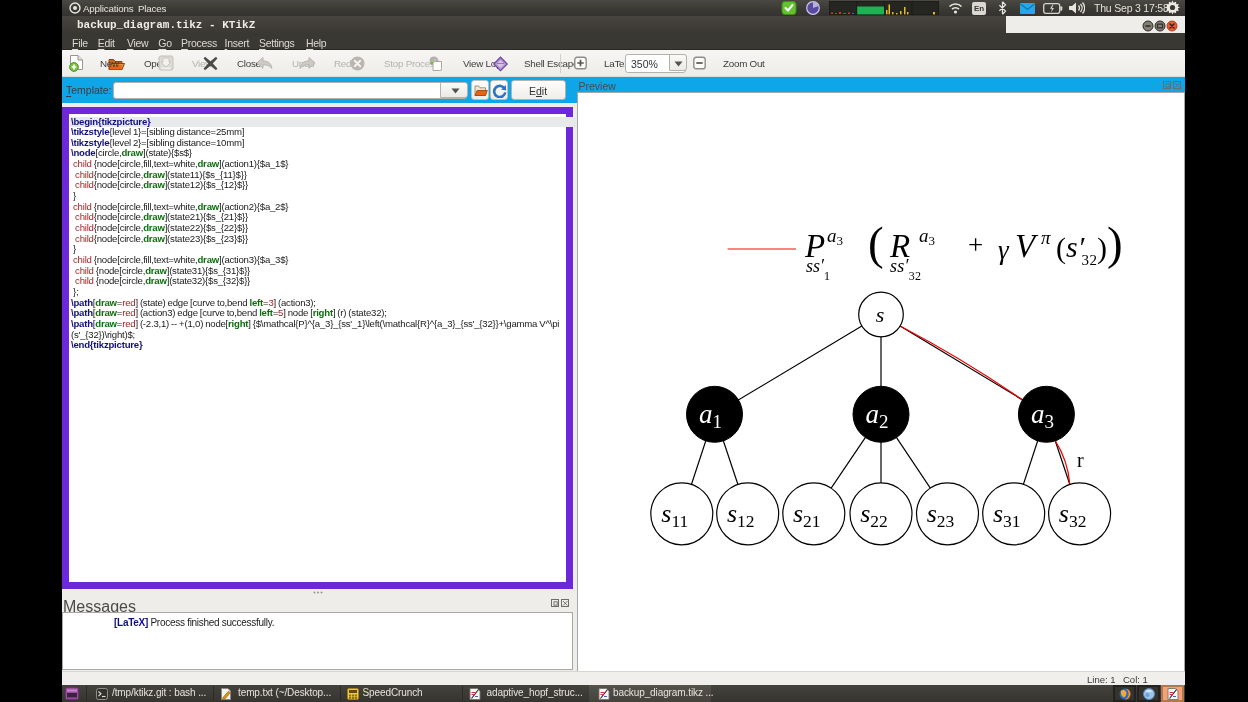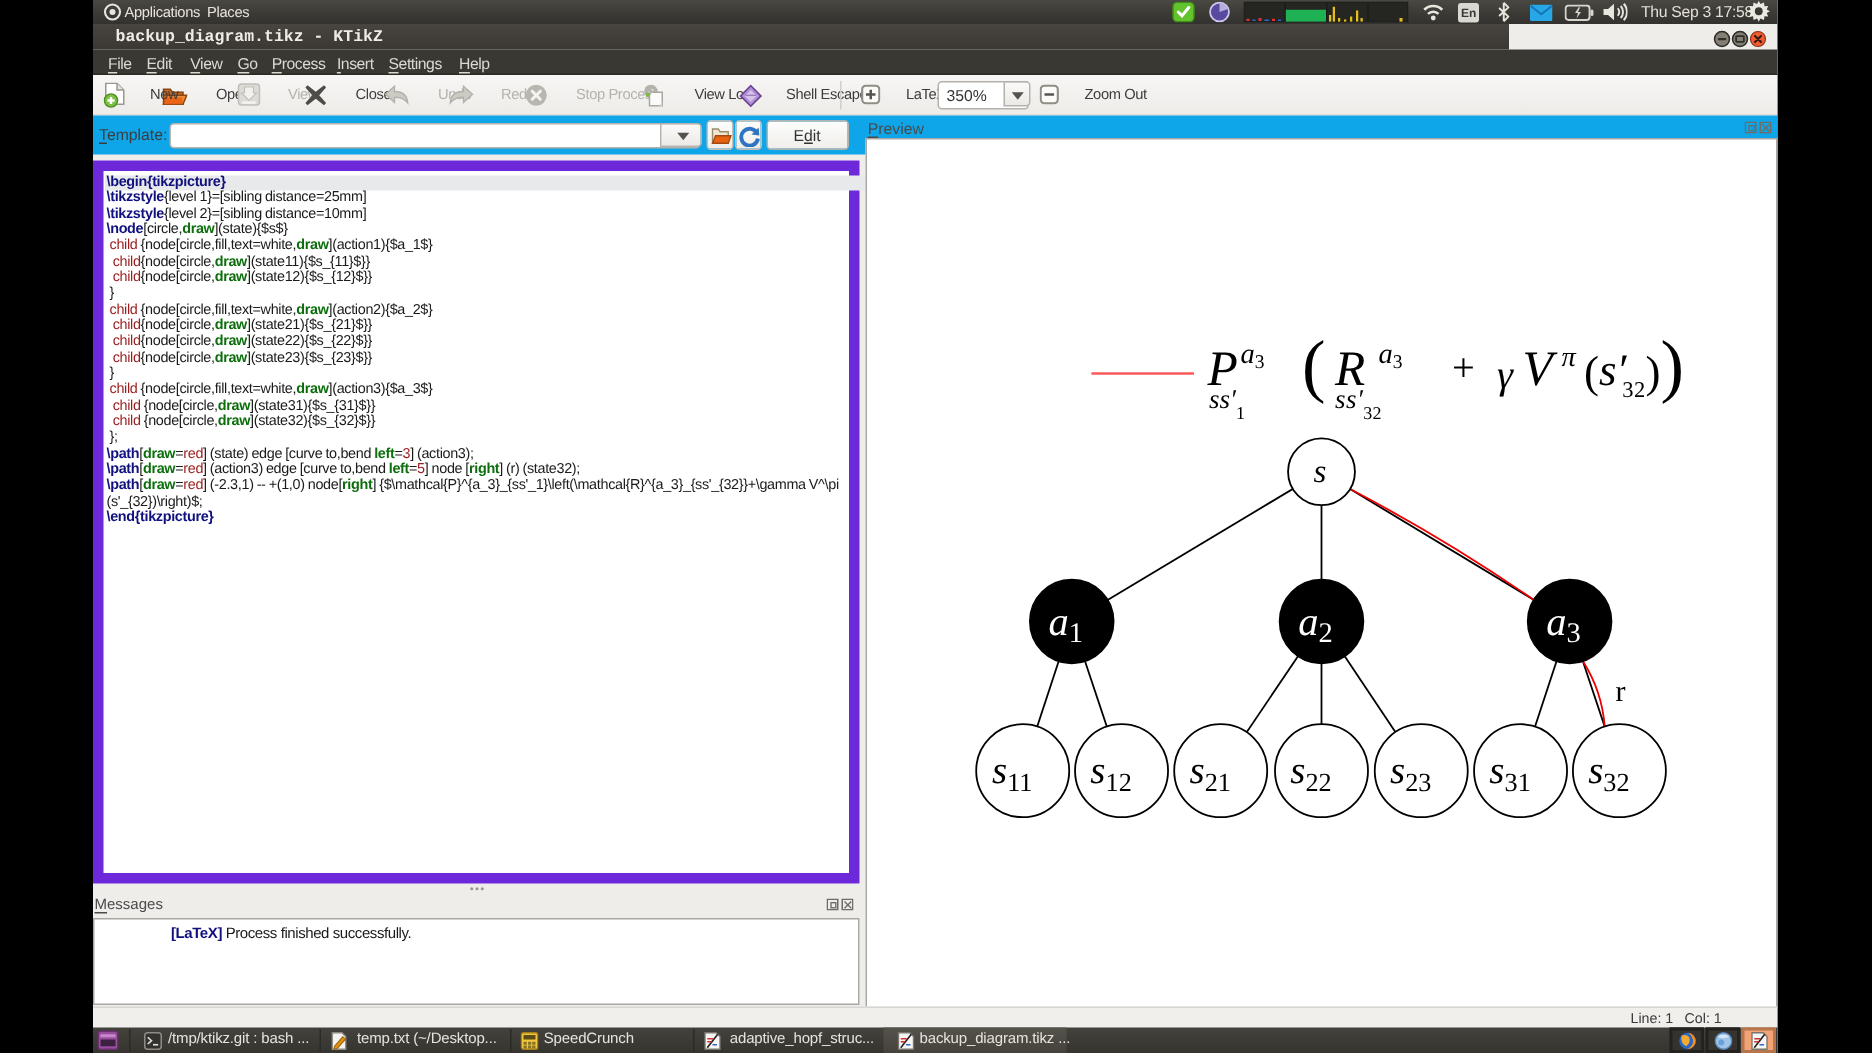--- a/index.html
+++ b/index.html
@@ -27,21 +27,21 @@
 
 #temprow { left:0; top:77px; width:1123px; height:26px; background:#0ea5e9; }
 
 #editor { left:0px; top:107px; width:511px; height:482px; background:#fff; border:7px solid #6d28d9; }
 #curline { left:1px; top:2.5px; width:508px; height:10.5px; background:#e8e9ea; }
 #code { left:2px; top:2.5px; font-size:9.6px; line-height:10.65px; letter-spacing:-0.22px; word-spacing:-0.4px; color:#1a1a1a; white-space:pre; }
 #code b.c { color:#10107e; font-weight:bold; }
 #code b.g { color:#0c6e0c; font-weight:bold; }
 #code span.r { color:#9b1c1c; }
 
-#msghead { left:1px; top:598px; font-size:10px; color:#4a4a4a; }
+#msghead { left:1px; top:598px; font-size:16px; color:#4a4a4a; }
 #msgbox { left:0px; top:612px; width:511px; height:58px; background:#fff; border:1px solid #a9a7a3; }
 #msgtext { left:3px; top:3.5px; font-size:10px; letter-spacing:-0.28px; color:#1a1a1a; }
 #msgtext b { color:#10107e;padding-left:48px; }
 
 #prevtitle { left:516.5px; top:80px; font-size:10.5px; color:#4a4a4a; }
 #prevbox { left:515px; top:92px; width:608px; height:579px; background:#fff; border:1px solid #a9a7a3; border-bottom:none; }
 
 #statusbar { left:0; top:671px; width:1123px; height:14px; background:#f0efec; border-top:1px solid #d8d6d2; }
 #statusbar .st { position:absolute; top:2px; font-size:9.5px; color:#3a3a3a;text-align:center; }
 

